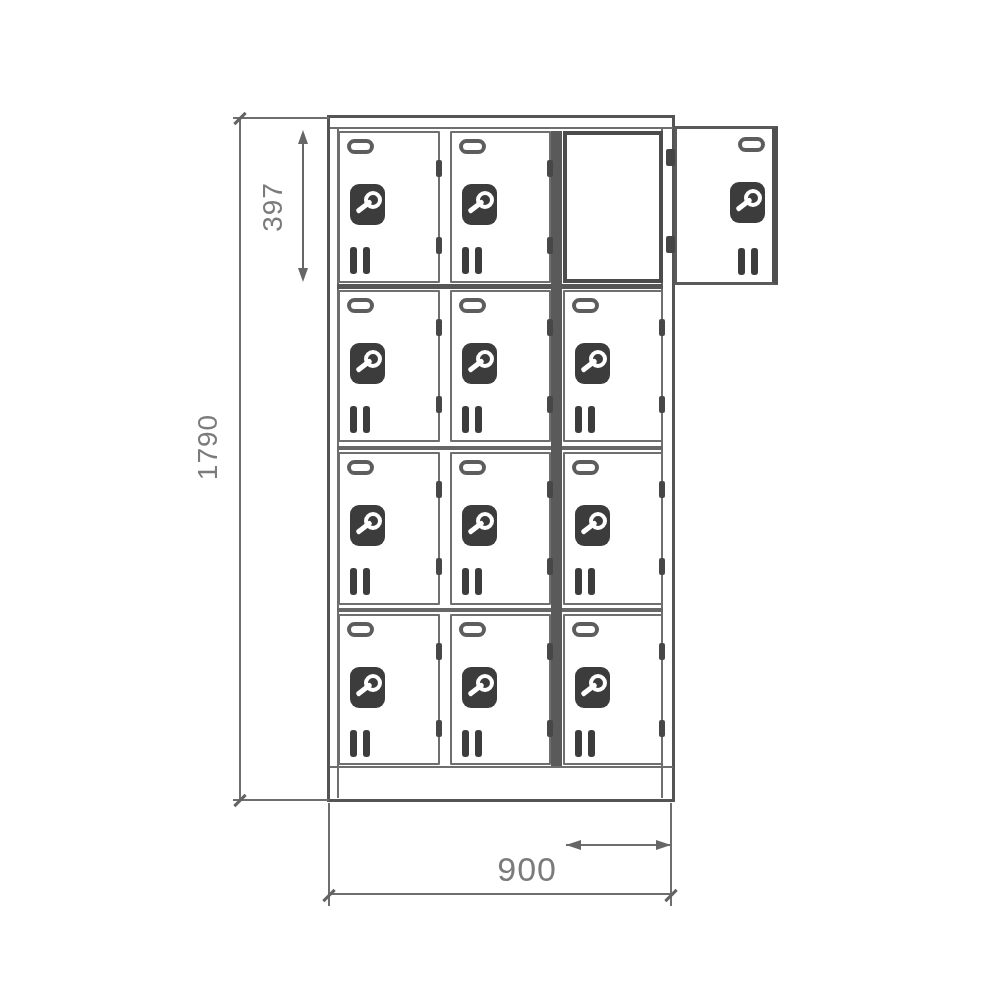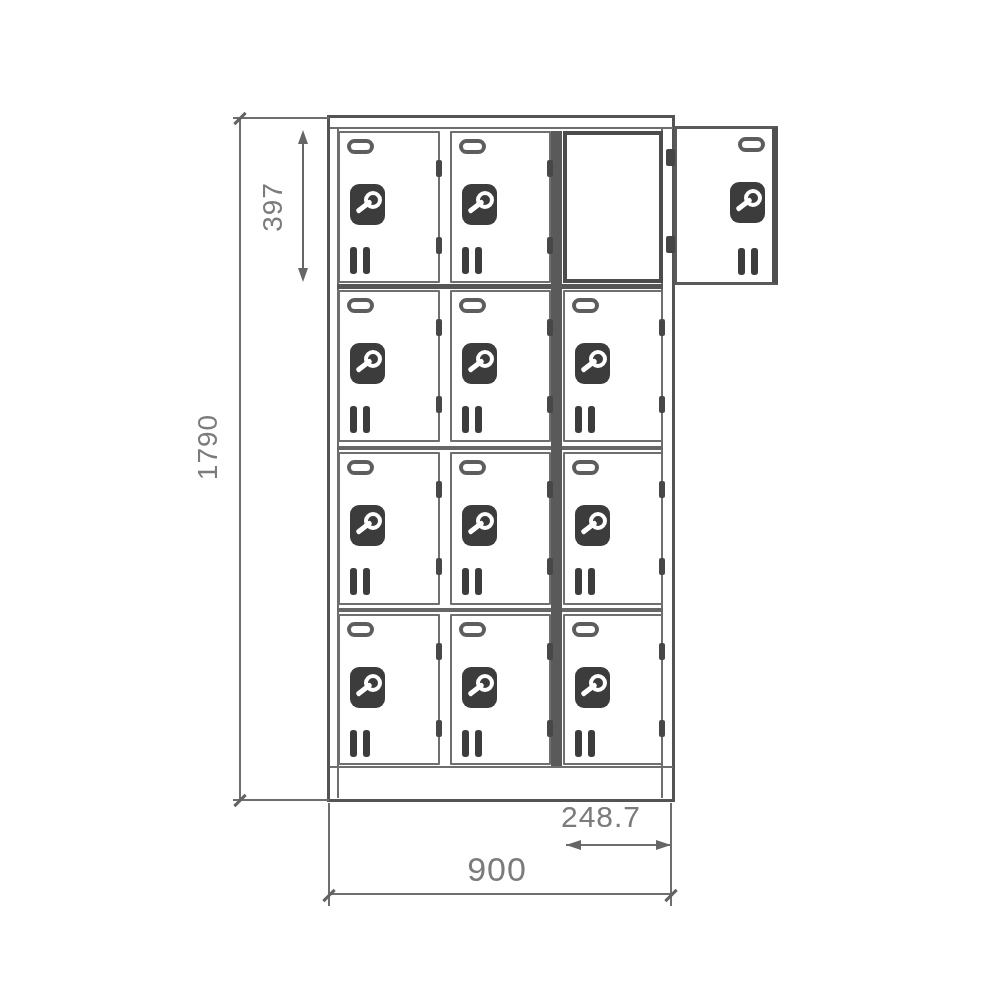--- a/index.html
+++ b/index.html
@@ -168,20 +168,19 @@
   <div class="vln" style="left:302px;top:134px;height:145px;border-left-width:2.5px;border-color:#666;"></div>
   <div class="arr up" style="left:298px;top:130px;"></div>
   <div class="arr down" style="left:298px;top:268px;"></div>
   <div class="dim-label vert" style="left:228px;top:191px;width:90px;font-size:28px;">397</div>
 
   <div class="vln" style="left:328px;top:803px;height:103px;"></div>
   <div class="vln" style="left:670px;top:803px;height:103px;"></div>
   <div class="hln" style="left:329px;top:893px;width:342px;border-top-width:2.5px;"></div>
   <div class="tick" style="left:321px;top:894px;"></div>
   <div class="tick" style="left:663px;top:894px;"></div>
-  <div class="dim-label" style="left:437px;top:850px;width:120px;font-size:34px;">900</div>
+  <div class="dim-label" style="left:437px;top:850px;width:120px;font-size:34px;text-align:right;">900</div>
 
   <div class="hln" style="left:566px;top:844px;width:105px;border-top-width:2.5px;"></div>
   <div class="arr left" style="left:566px;top:840px;"></div>
   <div class="arr right" style="left:656px;top:840px;"></div>
-  <div class="dim-label" style="left:531px;top:800px;width:140px;font-size:30px;">248.7</div>
 
 </div>
 
 </body></html>

